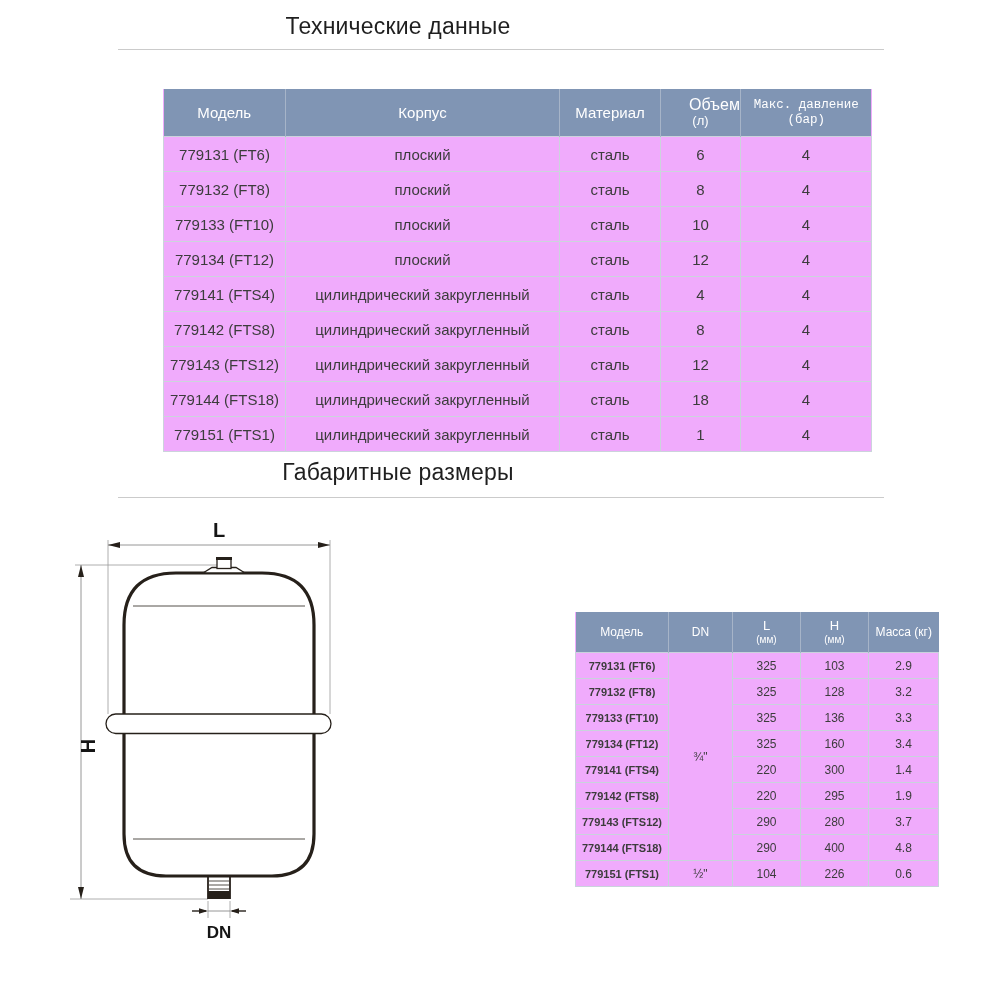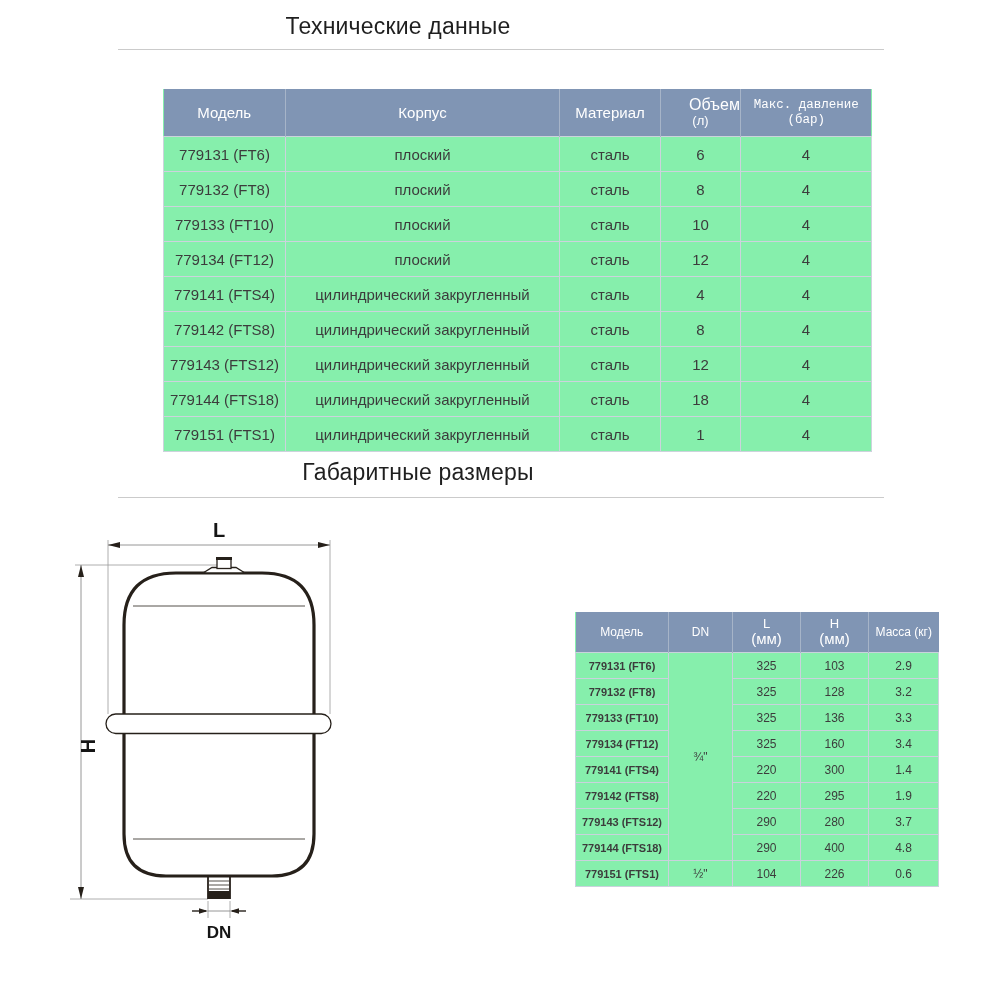--- a/index.html
+++ b/index.html
@@ -6,26 +6,26 @@
   body {
     width:1000px; height:1000px; background:#ffffff; position:relative;
     font-family:"Liberation Sans", sans-serif;
     -webkit-font-smoothing:antialiased;
   }
   .title {
     position:absolute; left:0; width:796px; text-align:center;
     font-size:23px; color:#1f1f1f; font-weight:400; letter-spacing:.2px;
   }
   #title-tech { top:13px; }
-  #title-dims { top:459px;margin-left:20px; }
+  #title-dims { top:459px; }
   .rule { position:absolute; left:118px; width:766px; height:1px; background:#cbcbcb; }
   #rule-tech { top:49px; }
   #rule-dims { top:497px; }
 
-  table { border-collapse:collapse; table-layout:fixed; position:absolute; background:#86efac; }
+  table { border-collapse:collapse; table-layout:fixed; position:absolute; background:#f0abfc; }
 
   
   #tech-table { left:163px; top:89px; }
   #tech-table th {
     background:#8095b4; color:#ffffff; font-weight:400; height:47px;
     font-size:15px; border-right:1px solid #a6b4c8; padding:0; text-align:center;
   }
   #tech-table th:last-child, #dim-table th:last-child { border-right:none; }
   #tech-table td {
     height:34px; font-size:15px; color:#3c3c3c; text-align:center;
@@ -40,21 +40,21 @@
   #dim-table th {
     background:#8095b4; color:#ffffff; font-weight:400; height:40px;
     font-size:12px; border-right:1px solid #a6b4c8; padding:0; text-align:center;
   }
   #dim-table td {
     height:25px; font-size:12px; color:#3c3c3c; text-align:center;
     border:1px solid #c9d2dc; padding:0 2px; white-space:nowrap; overflow:hidden;
   }
   #dim-table td.model { font-weight:bold; font-size:11px; }
   .h2-big { font-size:13px; line-height:1.1; }
-  .h2-sub { font-size:15px; line-height:1.1; }
+  .h2-sub { font-size:10px; line-height:1.1; }
 
   
   #drawing { position:absolute; left:55px; top:515px; }
   .dim-line   { stroke:#8a8a8a; stroke-width:0.9; fill:none; }
   .ext-line   { stroke:#9a9a9a; stroke-width:0.8; fill:none; }
   .outline    { stroke:#26201a; stroke-width:3.2; fill:none; }
   .thin-dark  { stroke:#26201a; stroke-width:1.3; fill:#ffffff; }
   .seam       { stroke:#55504a; stroke-width:1; fill:none; }
   .arrow      { fill:#26201a; stroke:none; }
   .dim-label  { fill:#151515; font-family:"Liberation Sans",sans-serif; font-weight:bold; font-size:20px; }

